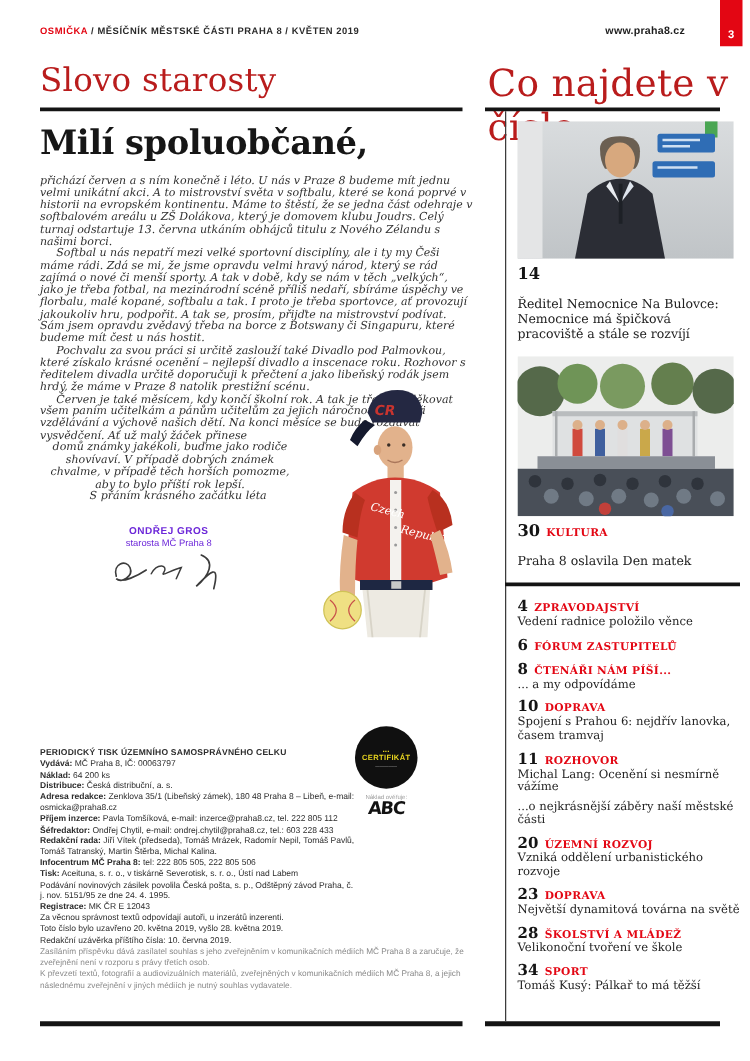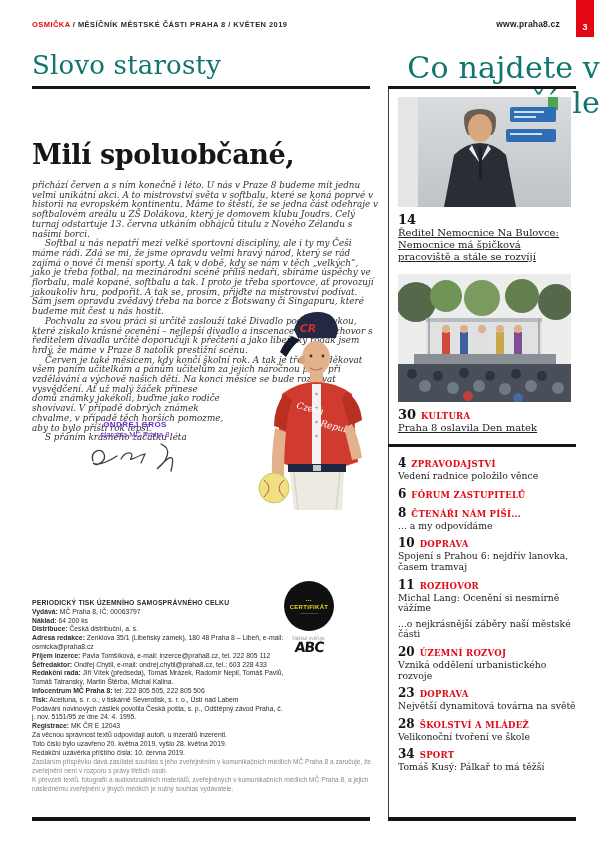--- a/index.html
+++ b/index.html
@@ -1,42 +1,42 @@
 <!DOCTYPE html>
 <html><head>
 <meta charset="utf-8">
 <style>
   * { margin:0; padding:0; box-sizing:border-box; }
   html,body { background:#fff; }
   body { font-family:"Liberation Sans", sans-serif; }
   .page { position:relative; width:600px; height:849px; background:#ffffff; overflow:hidden; }
 
   
-  .masthead { position:absolute; top:19px; left:32px; right:30px; display:flex; justify-content:space-between; align-items:baseline; }
+  .masthead { position:absolute; top:19px; left:32px; right:42px; display:flex; justify-content:space-between; align-items:baseline; }
   .mh-left { font:bold 7.5px "Liberation Sans",sans-serif; letter-spacing:.45px; color:#2b2b2b; }
   .mh-brand { color:#e30613; }
   .mh-site { font:bold 8.5px "Liberation Sans",sans-serif; color:#1d1d1d; letter-spacing:.2px; margin-right:10px;text-align:center; }
   .page-tab { position:absolute; top:0; right:6px; width:18px; height:37px; background:#e30613; color:#fff;
               display:flex; align-items:flex-end; justify-content:center; padding-bottom:5px;
               font:bold 9px "Liberation Sans",sans-serif; }
 
   
-  .sec-title { position:absolute; top:50px; font:400 26px "DejaVu Serif",serif; color:#0f766e; letter-spacing:.2px;text-align:right; }
+  .sec-title { position:absolute; top:50px; font:400 26px "DejaVu Serif",serif; color:#b91c1c; letter-spacing:.2px; }
   .sec-title.left { left:32px; }
   .sec-title.right { left:390px; font-size:30px; }
   .rule { position:absolute; top:86px; height:3px; background:#141414; }
   .rule.left { left:32px; width:338px; }
   .rule.right { left:388px; width:188px; }
 
   
   .letter { position:absolute; left:32px; top:99px; width:346px; }
-  .letter h1 { font:bold 27px "DejaVu Serif",serif; color:#161616; letter-spacing:-.4px; margin-bottom:11px;margin-top:40px; }
+  .letter h1 { font:bold 27px "DejaVu Serif",serif; color:#161616; letter-spacing:-.4px; margin-bottom:11px; }
   .letter p { font:italic 8.8px/9.7px "DejaVu Serif",serif; color:#2e2e2e; text-align:left; }
   .letter p.indent { text-indent:13px; }
-  .letter p.narrow { width:208px; }
+  .letter p.narrow { width:208px;text-align:center; }
 
   .mayor-photo { position:absolute; left:238px; top:308px; width:142px; height:202px; }
 
   .signoff { position:absolute; left:56px; top:420px; width:158px; text-align:center; color:#6d28d9; }
   .signoff .name { font:bold 8px "Liberation Sans",sans-serif; letter-spacing:.4px; }
   .signoff .role { font:7.5px "Liberation Sans",sans-serif; margin-top:1px; }
   .signoff svg { margin-top:2px; }
 
   
   .imprint { position:absolute; left:32px; top:599px; width:252px; font:6.8px/8.8px "Liberation Sans",sans-serif; color:#2c2c2c; }
@@ -53,27 +53,27 @@
   .cert-sub { color:#cfcfcf; font-size:3.5px; line-height:4px; }
   .abc-caption { font:4.8px "Liberation Sans",sans-serif; color:#9a9a9a; margin-top:5px; }
   .abc-logo { font:bold 14px/13px "DejaVu Sans",sans-serif; color:#121212; letter-spacing:-1px; transform:skewX(-6deg); }
 
   
   .bar { position:absolute; top:817px; height:4px; background:#141414; }
   .bar.left { left:32px; width:338px; }
   .bar.right { left:388px; width:188px; }
 
   
-  .contents { position:absolute; left:388px; top:89px; width:188px; height:728px; border-left:1px solid #3c3c3c; padding-left:9px; }
+  .contents { position:absolute; left:404px; top:89px; width:188px; height:728px; border-left:1px solid #3c3c3c; padding-left:9px; }
   .feat-photo { width:173px; margin-top:8px; }
   .feat-photo svg { display:block; }
   .feat-head, .ti-head { display:flex; align-items:baseline; gap:5px; }
   .num { font:bold 13px "DejaVu Serif",serif; color:#141414; }
   .cat { font:bold 8.5px "DejaVu Serif",serif; color:#e30613; letter-spacing:.3px; }
-  .feat-text { font:10px/11.8px "DejaVu Serif",serif; color:#222; margin-top:0;text-decoration:underline; }
+  .feat-text { font:10px/11.8px "DejaVu Serif",serif; color:#222; margin-top:11px; }
   .feat-block { margin-top:5px; }
   .divider { height:3px; background:#141414; margin:10px 0 9px -10px; width:188px; }
 
   .toc-item { margin-bottom:5px; }
   .ti-num { font:bold 12px "DejaVu Serif",serif; color:#141414; }
   .ti-cat { font:bold 8.5px "DejaVu Serif",serif; color:#e30613; letter-spacing:.3px; }
   .ti-desc { font:9.3px/10.6px "DejaVu Serif",serif; color:#222; margin-top:1px; }
 </style>
 </head>
 <body>

